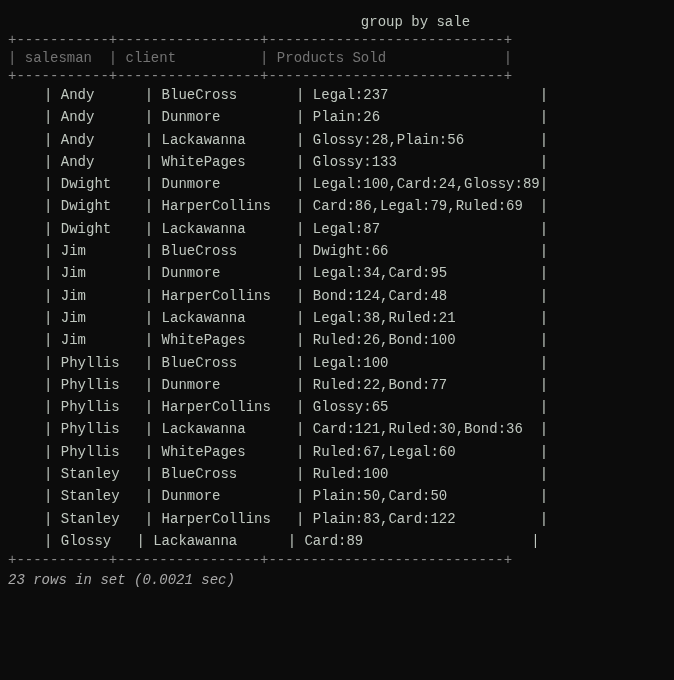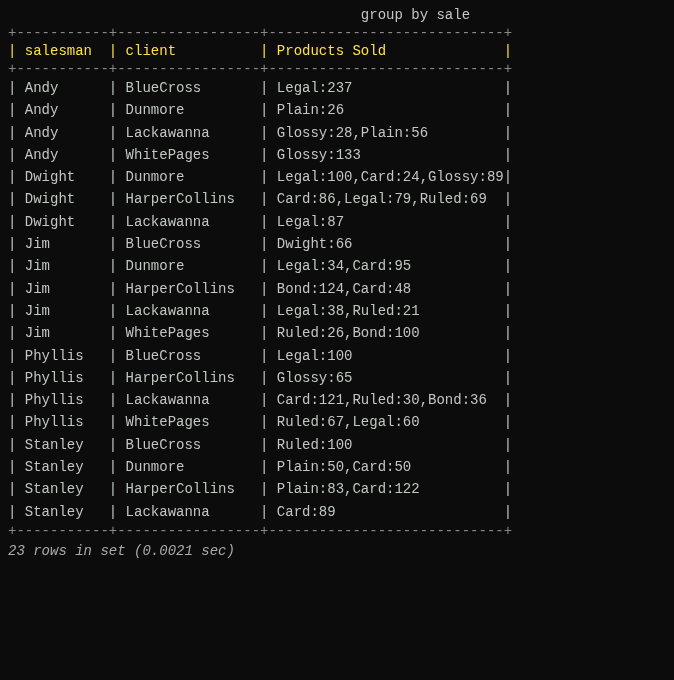--- a/index.html
+++ b/index.html
@@ -14,44 +14,45 @@
       font-size: 14px;
       color: #e0e0e0;
       width: 674px;
       min-height: 680px;
       overflow: hidden;
     }
     .terminal {
       background: #0c0c0c;
       width: 674px;
       min-height: 680px;
-      padding: 5px 0;
+      padding: 12px 0;
       color: #c8c8c8;
     }
     .top-border {
       color: #888;
       padding: 0 8px;
       letter-spacing: 0;
       white-space: pre;
     }
     .header-row {
       padding: 2px 8px;
       white-space: pre;
-      color: #fde047;
+      color: #737373;
     }
     .divider {
       padding: 0 8px;
       white-space: pre;
       color: #888;
     }
     .data-row {
       padding: 1px 8px;
       white-space: pre;
       color: #c0c8c0;
       line-height: 1.45;
+      margin-left: 36px;
     }
     .footer {
       padding: 4px 8px;
       color: #aaaaaa;
       white-space: pre;
       font-style: italic;
     }
     .group-by-line {
       padding: 2px 8px;
       white-space: pre;
@@ -73,23 +74,24 @@
   <div class="data-row">| Andy      | WhitePages      | Glossy:133                 |</div>
   <div class="data-row">| Dwight    | Dunmore         | Legal:100,Card:24,Glossy:89|</div>
   <div class="data-row">| Dwight    | HarperCollins   | Card:86,Legal:79,Ruled:69  |</div>
   <div class="data-row">| Dwight    | Lackawanna      | Legal:87                   |</div>
   <div class="data-row">| Jim       | BlueCross       | Dwight:66                  |</div>
   <div class="data-row">| Jim       | Dunmore         | Legal:34,Card:95           |</div>
   <div class="data-row">| Jim       | HarperCollins   | Bond:124,Card:48           |</div>
   <div class="data-row">| Jim       | Lackawanna      | Legal:38,Ruled:21          |</div>
   <div class="data-row">| Jim       | WhitePages      | Ruled:26,Bond:100          |</div>
   <div class="data-row">| Phyllis   | BlueCross       | Legal:100                  |</div>
+  <div class="data-row">| Phyllis   | Dunmore         | Ruled:22,Bond:77           |</div>
   <div class="data-row">| Phyllis   | HarperCollins   | Glossy:65                  |</div>
   <div class="data-row">| Phyllis   | Lackawanna      | Card:121,Ruled:30,Bond:36  |</div>
   <div class="data-row">| Phyllis   | WhitePages      | Ruled:67,Legal:60          |</div>
   <div class="data-row">| Stanley   | BlueCross       | Ruled:100                  |</div>
   <div class="data-row">| Stanley   | Dunmore         | Plain:50,Card:50           |</div>
   <div class="data-row">| Stanley   | HarperCollins   | Plain:83,Card:122          |</div>
-  <div class="data-row">| Stanley   | Lackawanna      | Card:89                    |</div>
+  <div class="data-row">| Glossy   | Lackawanna      | Card:89                    |</div>
 
   <div class="top-border">+-----------+-----------------+----------------------------+</div>
   <div class="footer">23 rows in set (0.0021 sec)</div>
 </div>
 
 </body></html>

